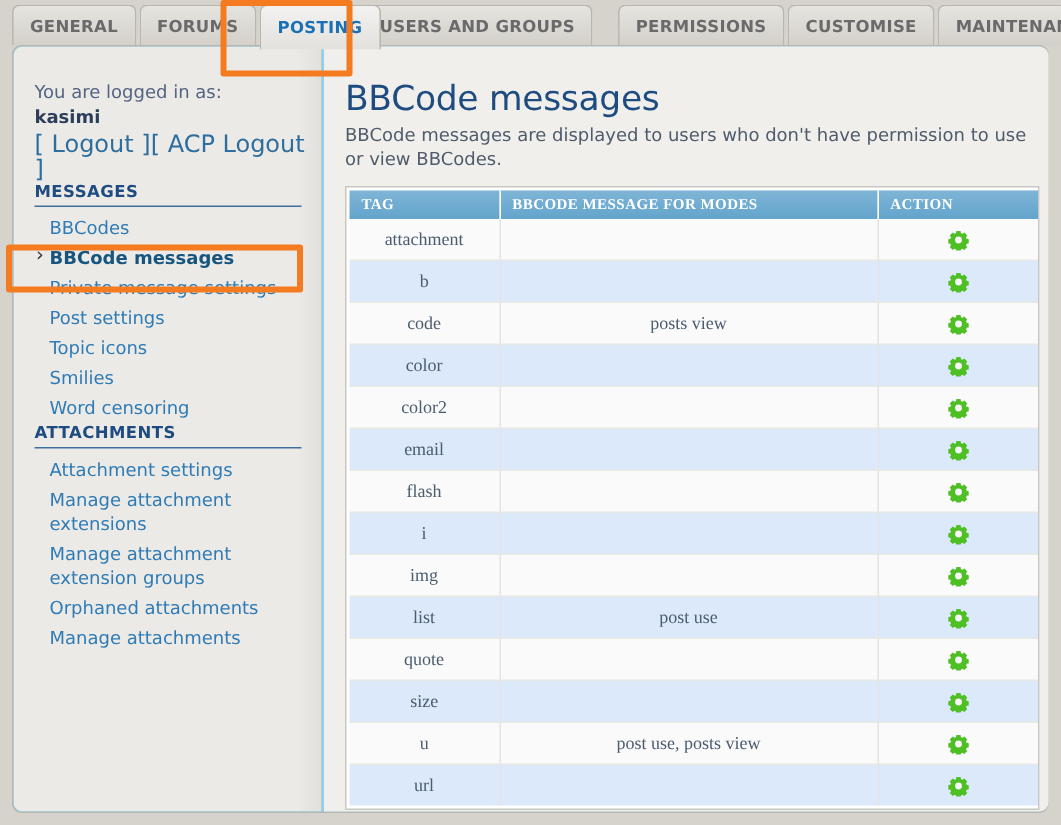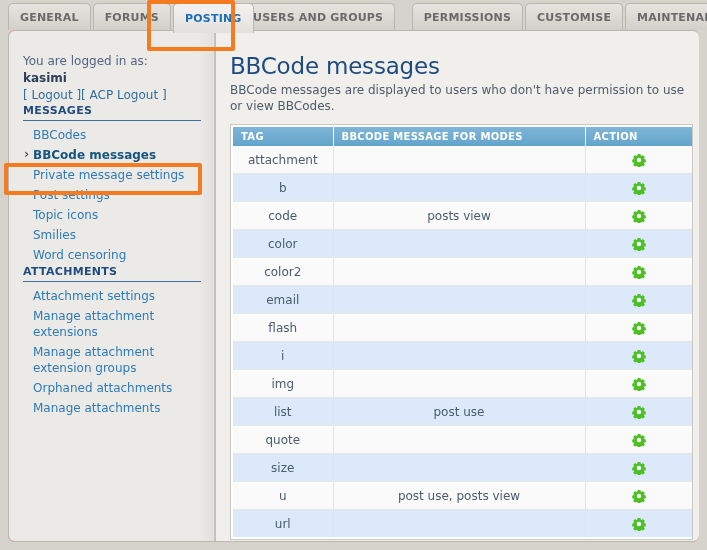--- a/index.html
+++ b/index.html
@@ -52,21 +52,21 @@
     z-index: 3;
   }
 
   
   #panel {
     position: absolute;
     left: 8px; top: 30px;
     width: 691px;
     height: 512px;
     box-sizing: border-box;
-    background: #fca5a5;
+    background: #7dd3fc;
     border: 1px solid #b9b6b0;
     border-radius: 6px;
     padding-left: 16px;
   }
 
   
   #sidebar {
     position: absolute;
     left: 0; top: 0;
     width: 206px;
@@ -81,21 +81,21 @@
     color: #536482;
     font-size: 12px;
     line-height: 17px;
   }
   .user-name {
     color: #2c3e5a;
     font-weight: bold;
     font-size: 12px;
     line-height: 17px;
   }
-  .logout-line { font-size: 12px; line-height: 17px; color: #2e6e9e; }
+  .logout-line { font-size: 16px; line-height: 17px; color: #2e6e9e; }
   .logout-line a { color: #2e6e9e; text-decoration: none; cursor: pointer; }
 
   .sect-title {
     color: #1f4c80;
     font-size: 11px;
     font-weight: bold;
     letter-spacing: .3px;
     padding-bottom: 3px;
     border-bottom: 1px solid #3f6f9f;
     width: 178px;
@@ -153,20 +153,21 @@
     max-width: 460px;
   }
 
   
   #bbtable-wrap {
     background: #fff;
     border: 1px solid #c9c7c2;
     padding: 2px;
     width: 463px;
     box-sizing: border-box;
+    font-family: Liberation Serif, serif;
   }
   table.bb {
     border-collapse: collapse;
     width: 100%;
     table-layout: fixed;
   }
   table.bb th {
     background: linear-gradient(to bottom, #7fb5d6 0%, #63a4cc 100%);
     color: #fff;
     font-size: 10px;

